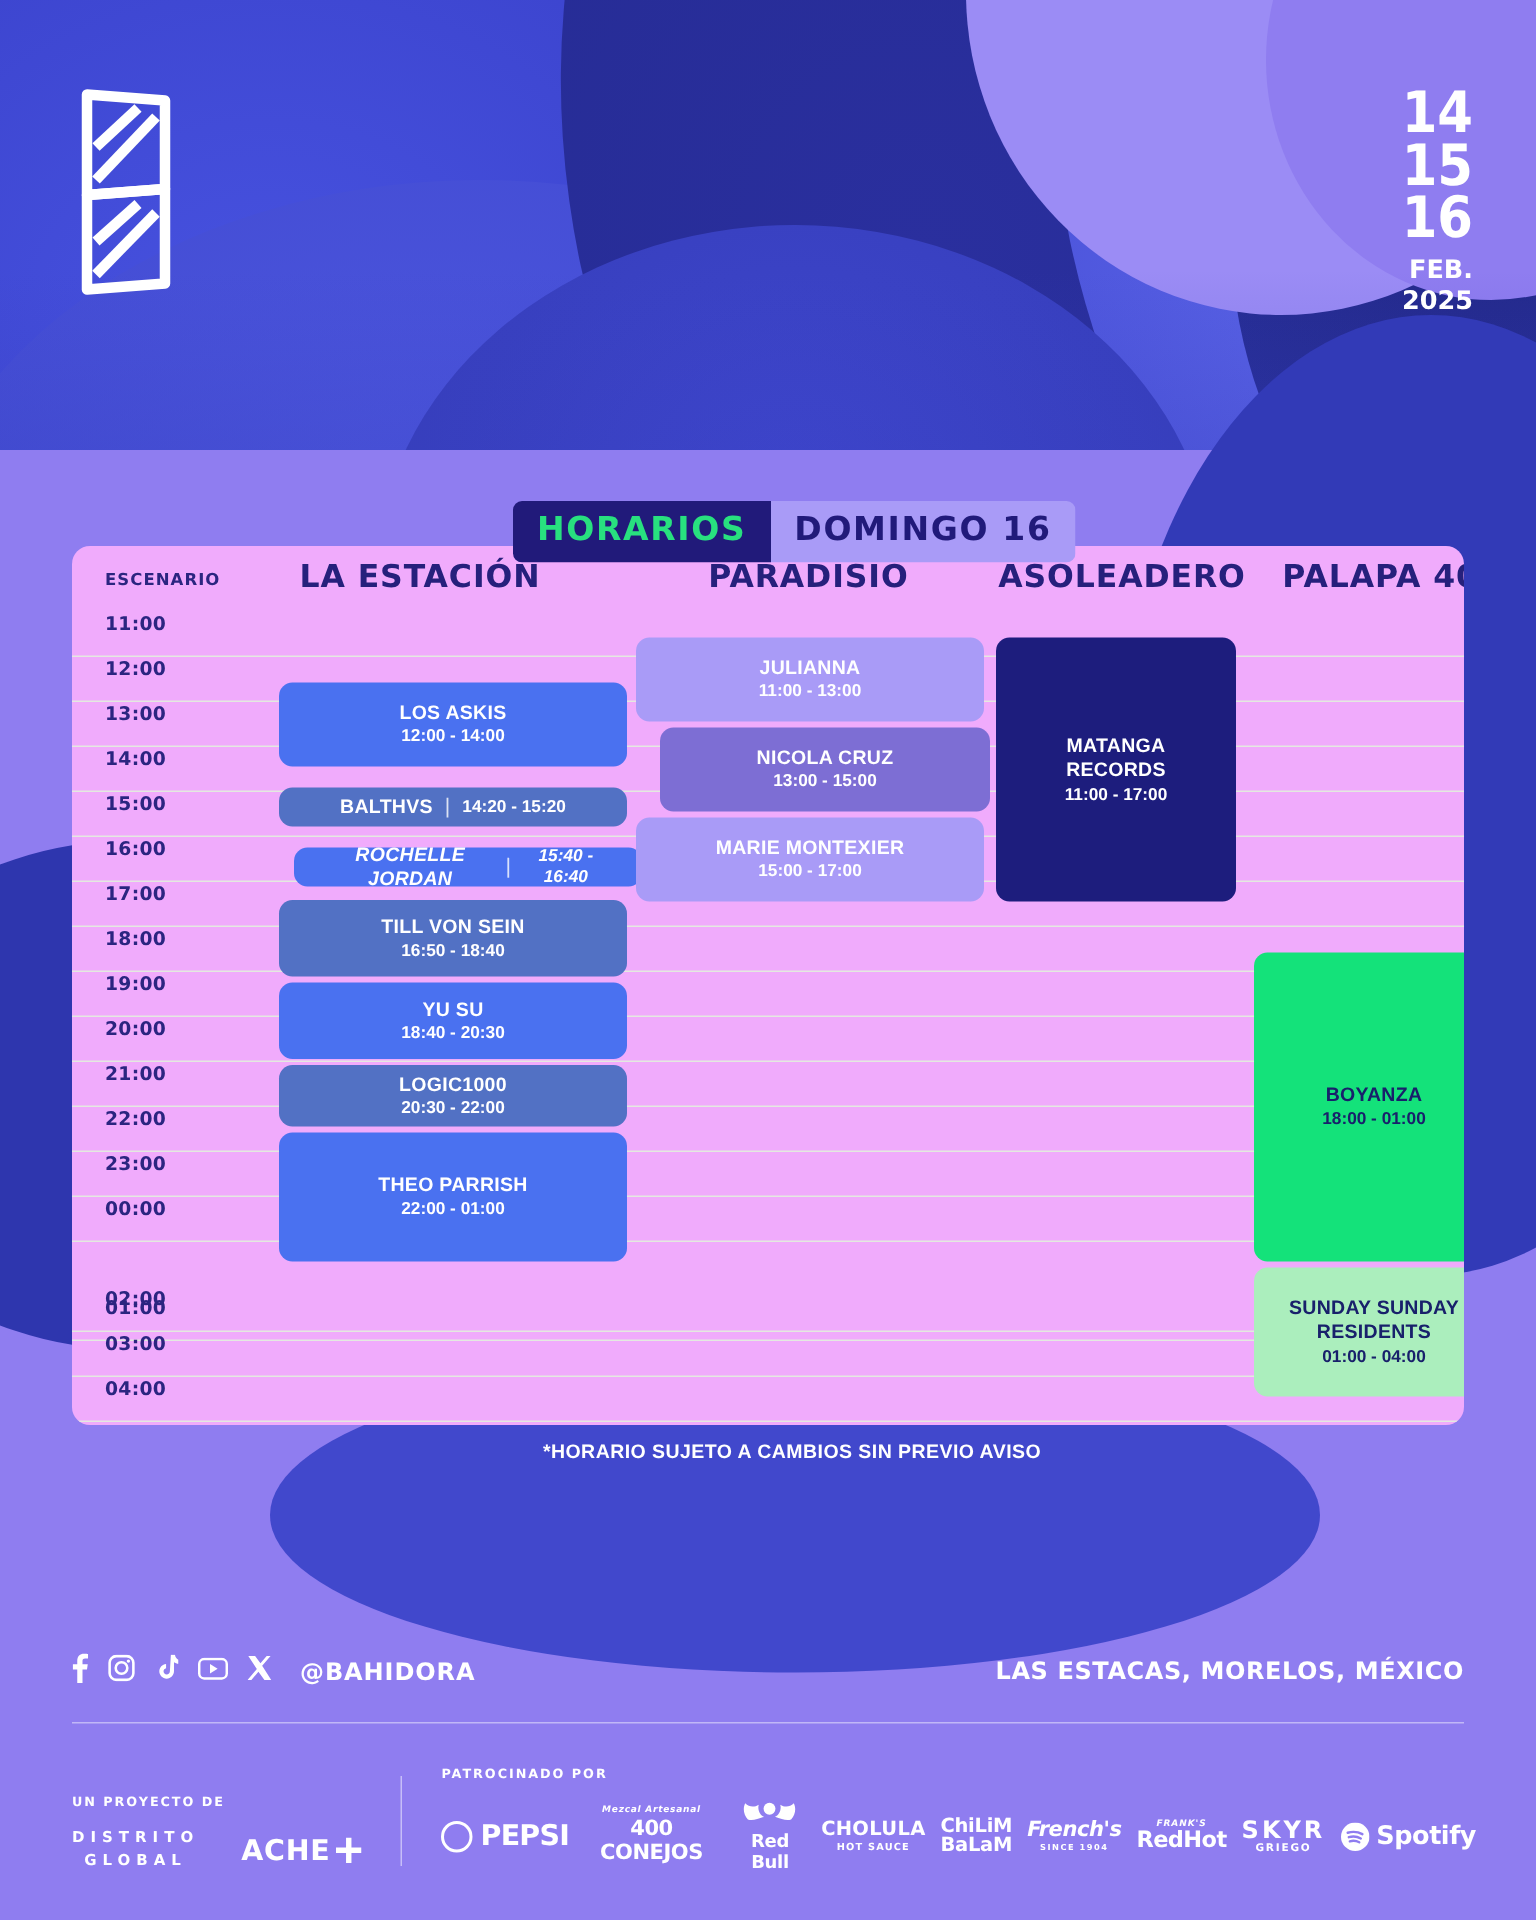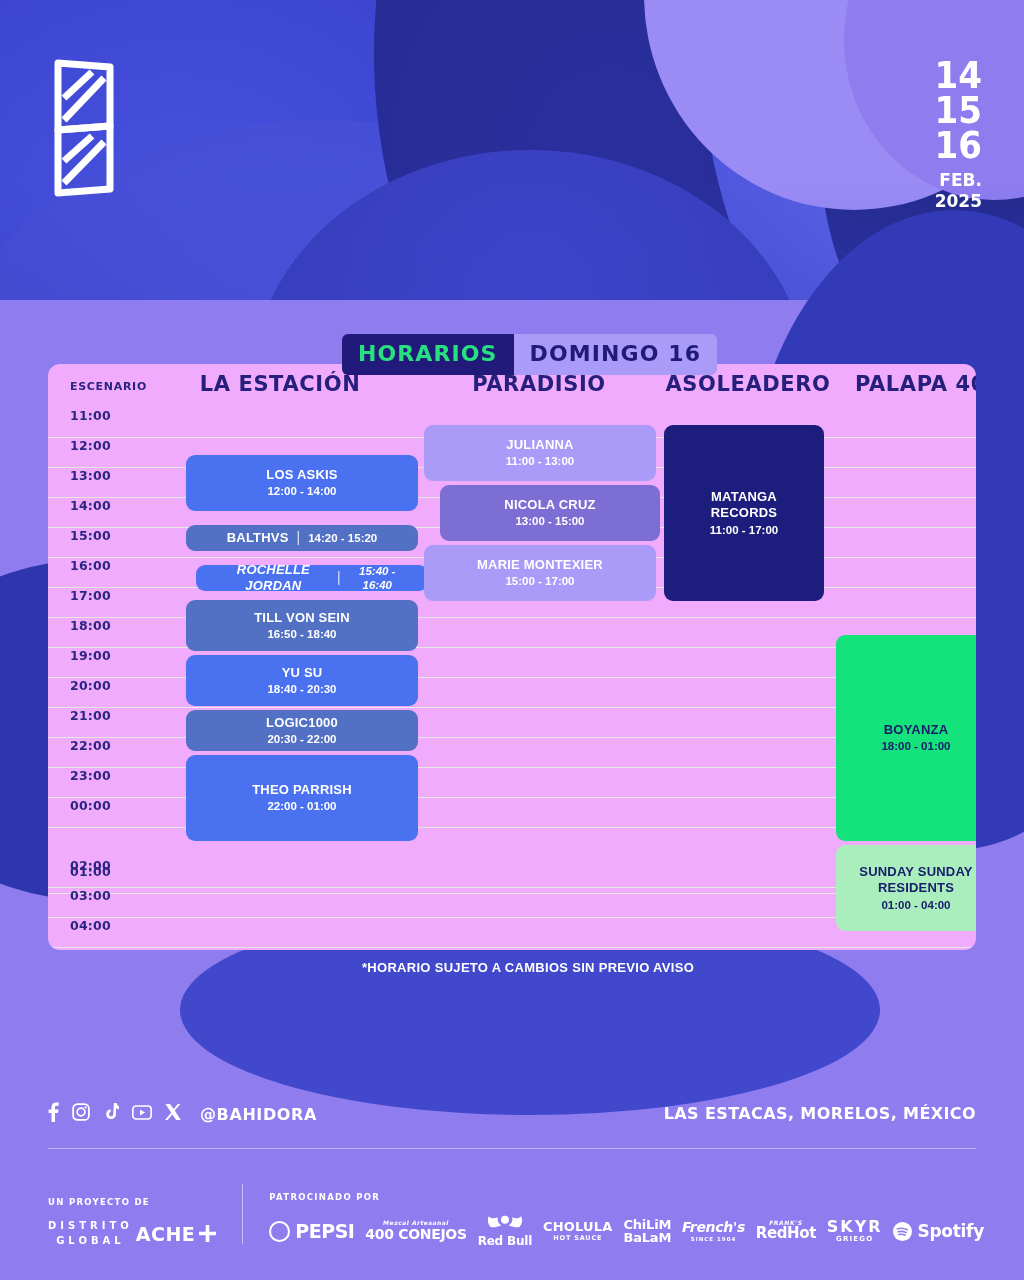--- a/index.html
+++ b/index.html
@@ -213,21 +213,21 @@
   .spon {
     position: absolute; left: 48px; right: 40px; top: 82px;
     display: flex; align-items: flex-end; height: 86px;
   }
   .spon-group { display: flex; flex-direction: column; }
   .spon-label {
     color: #fff; font-size: 8.5px; font-weight: 700; letter-spacing: 1.3px;
     margin-bottom: 12px;
     font-family: "DejaVu Sans", sans-serif;
   }
-  .spon-row { display: flex; align-items: center; gap: 3px; }
+  .spon-row { display: flex; align-items: center; gap: 28px; }
   .logo-txt {
     color: #fff; font-weight: 800; text-align: center;
     font-family: "DejaVu Sans", sans-serif;
   }
   .vdiv { width: 1px; height: 60px; background: rgba(255,255,255,.5); margin: 0 26px 4px; }
 
   .l-distrito { font-size: 10px; letter-spacing: 4px; line-height: 1.45; }
   .l-ache { font-size: 19px; letter-spacing: .5px; display:flex; align-items:center; gap:4px;}
   .l-pepsi { font-size: 19px; letter-spacing: -.5px; display:flex; align-items:center; gap:5px;}
   .l-conejos { font-size: 14px; letter-spacing: -.3px; line-height:1.15; }

